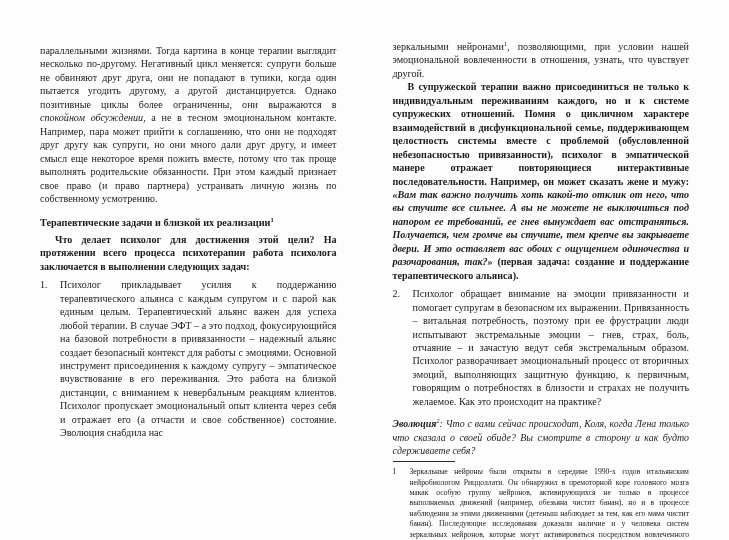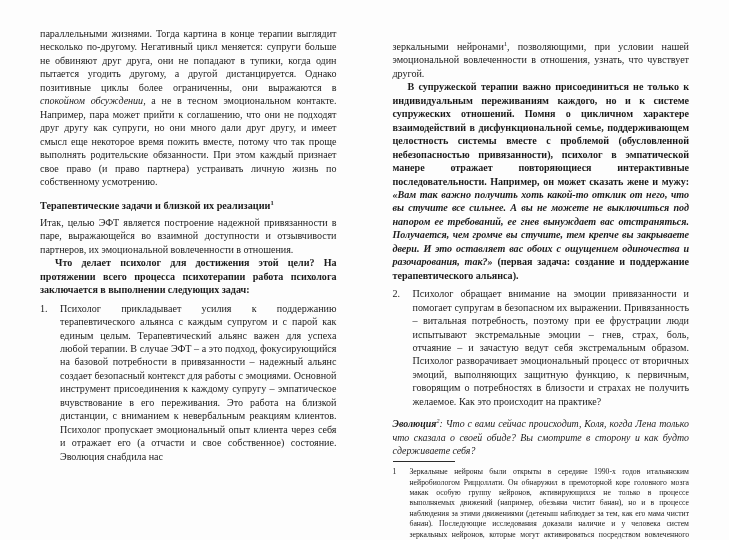--- a/index.html
+++ b/index.html
@@ -23,21 +23,21 @@
     background: #fdfdfd;
     display: flex;
     box-sizing: border-box;
   }
 
   .page {
     position: relative;
     width: 364.5px;
     height: 540px;
     box-sizing: border-box;
-    padding: 27px 28px 16px 40px;
+    padding: 44px 28px 16px 40px;
     display: flex;
     flex-direction: column;
   }
   .page.right {
     padding: 40px 40px 16px 28px;
   }
 
   .textblock {
     flex: 1 1 auto;
   }
@@ -159,21 +159,20 @@
   <div class="page left">
 
     <div class="textblock">
 
       <p class="body"><span>параллельными жизнями. Тогда картина в конце терапии выглядит несколько по-другому. Негативный цикл меняется: супруги больше не обвиняют друг друга, они не попадают в тупики, когда один пытается угодить другому, а другой дистанцируется. Однако позитивные циклы более ограниченны, они выражаются в </span><span class="ital">спокойном обсуждении</span><span>, а не в тесном эмоциональном контакте. Например, пара может прийти к соглашению, что они не подходят друг другу как супруги, но они много дали друг другу, и имеет смысл еще некоторое время пожить вместе, потому что так проще выполнять родительские обязанности. При этом каждый признает свое право (и право партнера) устраивать личную жизнь по собственному усмотрению.</span></p>
 
 
 
       <h2 class="heading"><span>Терапевтические задачи и близкой их реализации</span><sup class="fnref">1</sup></h2>
 
-      <p class="body"><span>Итак, целью ЭФТ является построение надежной привязанности в паре, выражающейся во взаимной доступности и отзывчивости партнеров, их эмоциональной вовлеченности в отношения.</span></p>
 
       <p class="body indent"><span>Что делает психолог для достижения этой цели? На протяжении всего процесса психотерапии работа психолога заключается в выполнении следующих задач:</span></p>
 
       <ol class="tasks">
         <li><span class="num">1.</span><span>Психолог прикладывает усилия к поддержанию терапевтического альянса с каждым супругом и с парой как единым целым. Терапевтический альянс важен для успеха любой терапии. В случае ЭФТ – а это подход, фокусирующийся на базовой потребности в привязанности – надежный альянс создает безопасный контекст для работы с эмоциями. Основной инструмент присоединения к каждому супругу – эмпатическое вчувствование в его переживания. Это работа на близкой дистанции, с вниманием к невербальным реакциям клиентов. Психолог пропускает эмоциональный опыт клиента через себя и отражает его (а отчасти и свое собственное) состояние. Эволюция снабдила нас</span></li>
       </ol>
 
     </div>
 
   </div>

